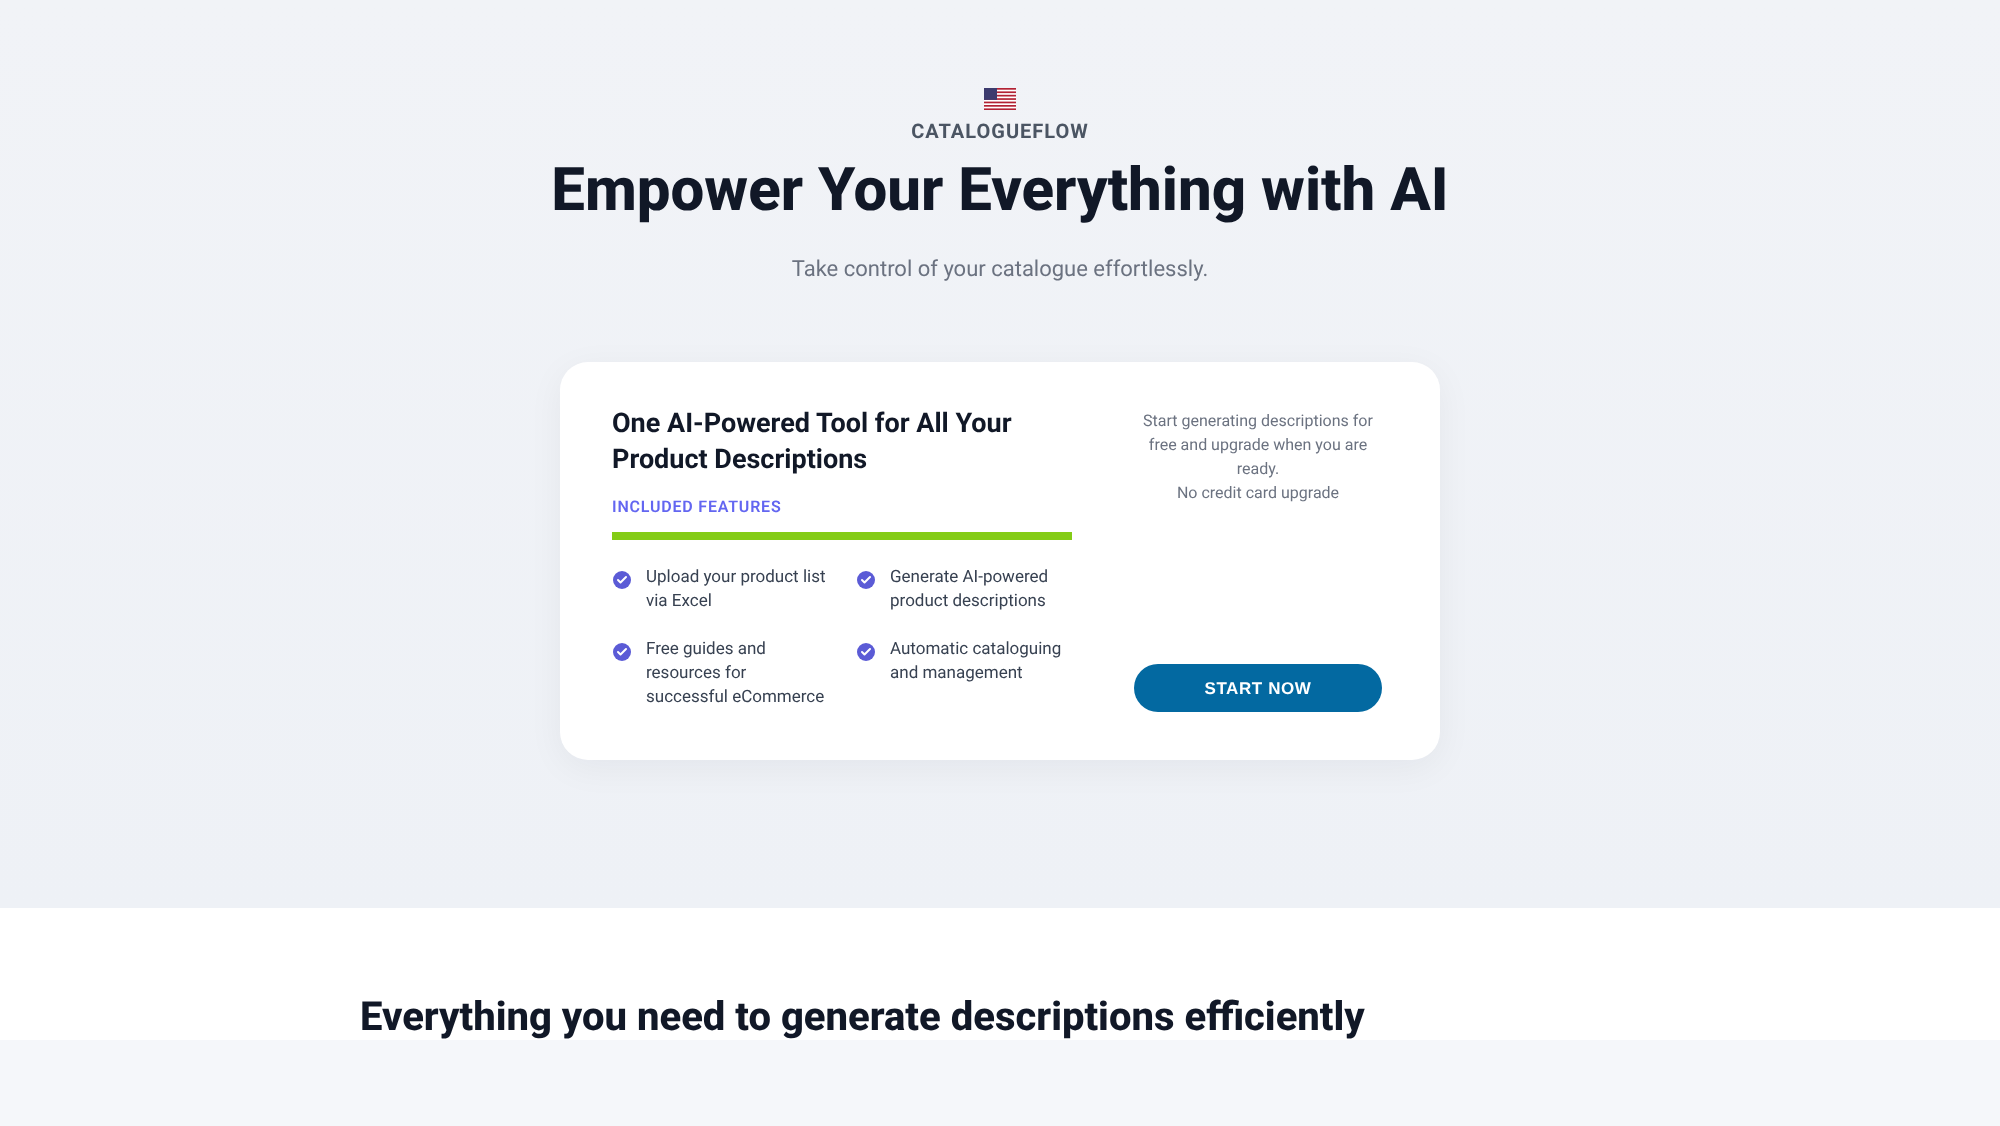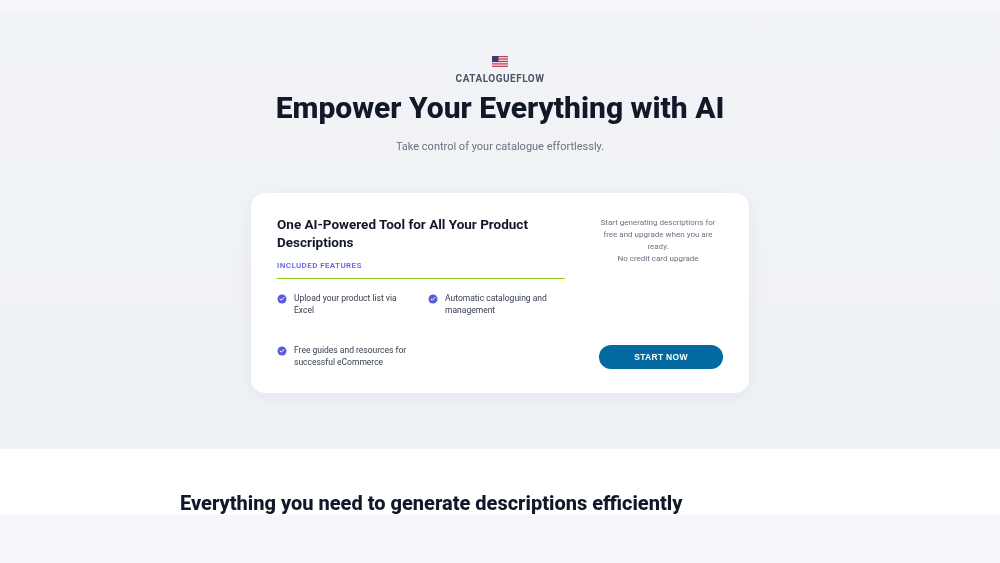--- a/index.html
+++ b/index.html
@@ -6,22 +6,21 @@
   body {
     font-family: -apple-system, BlinkMacSystemFont, "Segoe UI", Roboto, Helvetica, Arial, sans-serif;
     background: #f5f7fa;
     color: #1f2937;
     width: 1000px;
     height: 563px;
     overflow: hidden;
   }
   .hero-section {
     background: linear-gradient(180deg, #f1f3f7 0%, #eef1f6 100%);
-    padding: 44px 0 56px;
-    margin-top: 12px;
+    padding: 44px 0 74px;
   }
   .flag-wrap {
     display: flex;
     justify-content: center;
     margin-bottom: 6px;
   }
   .flag {
     width: 16px;
     height: 11px;
     display: block;
@@ -42,37 +41,37 @@
     margin-bottom: 14px;
   }
   .sub1, .sub2 {
     text-align: center;
     font-size: 11px;
     color: #6b7280;
     line-height: 1.45;
   }
   .card {
     max-width: 498px;
-    width: 498px;
+    width: 440px;
     margin: 38px auto 0;
     background: #ffffff;
     border-radius: 14px;
     padding: 22px 26px 24px;
     box-shadow: 0 4px 18px rgba(15,23,42,0.05);
     display: flex;
     gap: 28px;
   }
   .card-left {
     flex: 1;
   }
   .card-right {
     width: 130px;
     display: flex;
     flex-direction: column;
-    align-items: flex-end;
+    align-items: center;
     justify-content: space-between;
   }
   .card-title {
     font-size: 13.5px;
     font-weight: 700;
     color: #111827;
     line-height: 1.35;
     margin-bottom: 10px;
   }
   .card-desc {
@@ -80,27 +79,27 @@
     color: #6b7280;
     line-height: 1.55;
     margin-bottom: 20px;
   }
   .feat-label {
     font-size: 8px;
     letter-spacing: 0.4px;
     color: #6366f1;
     font-weight: 600;
     padding-bottom: 8px;
-    border-bottom: 1px solid #84cc16;
+    border-bottom: 4px solid #84cc16;
     margin-bottom: 14px;
   }
   .features {
     display: grid;
     grid-template-columns: 1fr 1fr;
-    gap: 28px 14px;
+    gap: 12px 14px;
   }
   .feature {
     display: flex;
     gap: 7px;
     align-items: flex-start;
   }
   .check-icon {
     width: 10px;
     height: 10px;
     flex-shrink: 0;
@@ -182,28 +181,35 @@
               <circle cx="10" cy="10" r="9" fill="#5b5bd6"></circle>
               <path d="M6 10l2.5 2.5L14 7" stroke="#fff" stroke-width="2" fill="none" stroke-linecap="round" stroke-linejoin="round"></path>
             </svg>
           <span class="feature-text">Upload your product list via Excel</span>
         </div>
         <div class="feature">
           <svg class="check-icon" viewBox="0 0 20 20">
               <circle cx="10" cy="10" r="9" fill="#5b5bd6"></circle>
               <path d="M6 10l2.5 2.5L14 7" stroke="#fff" stroke-width="2" fill="none" stroke-linecap="round" stroke-linejoin="round"></path>
             </svg>
+          <span class="feature-text">Generate AI-powered product descriptions</span>
+        </div>
+        <div class="feature">
+          <svg class="check-icon" viewBox="0 0 20 20">
+              <circle cx="10" cy="10" r="9" fill="#5b5bd6"></circle>
+              <path d="M6 10l2.5 2.5L14 7" stroke="#fff" stroke-width="2" fill="none" stroke-linecap="round" stroke-linejoin="round"></path>
+            </svg>
+          <span class="feature-text">Free guides and resources for successful eCommerce</span>
+        </div>
+        <div class="feature">
+          <svg class="check-icon" viewBox="0 0 20 20">
+              <circle cx="10" cy="10" r="9" fill="#5b5bd6"></circle>
+              <path d="M6 10l2.5 2.5L14 7" stroke="#fff" stroke-width="2" fill="none" stroke-linecap="round" stroke-linejoin="round"></path>
+            </svg>
           <span class="feature-text">Automatic cataloguing and management</span>
-        </div>
-        <div class="feature">
-          <svg class="check-icon" viewBox="0 0 20 20">
-              <circle cx="10" cy="10" r="9" fill="#5b5bd6"></circle>
-              <path d="M6 10l2.5 2.5L14 7" stroke="#fff" stroke-width="2" fill="none" stroke-linecap="round" stroke-linejoin="round"></path>
-            </svg>
-          <span class="feature-text">Free guides and resources for successful eCommerce</span>
         </div>
       </div>
     </div>
     <div class="card-right">
       <div class="right-text">
         <span>Start generating descriptions for free and upgrade when you are ready.</span><br>
         <span>No credit card upgrade</span>
       </div>
       <button class="cta-btn">START NOW</button>
     </div>

